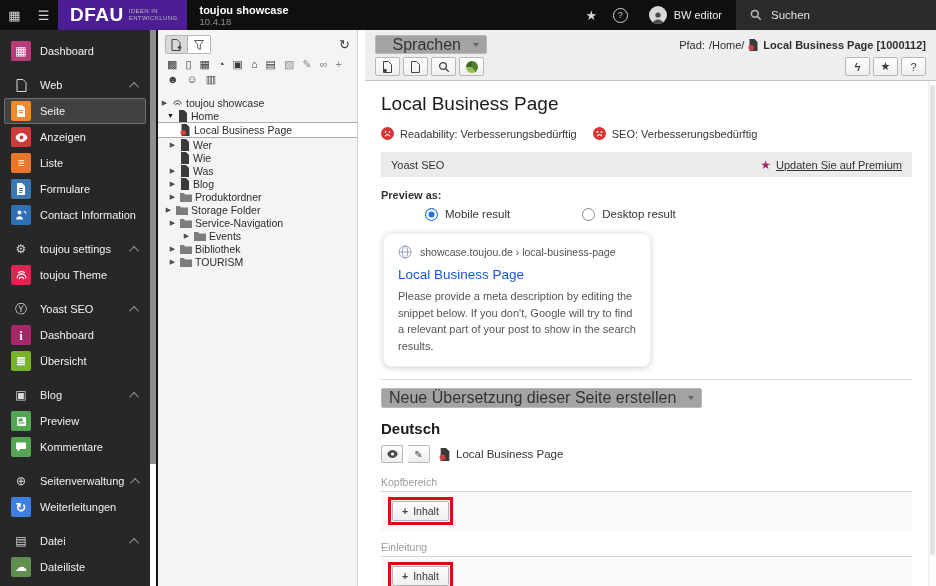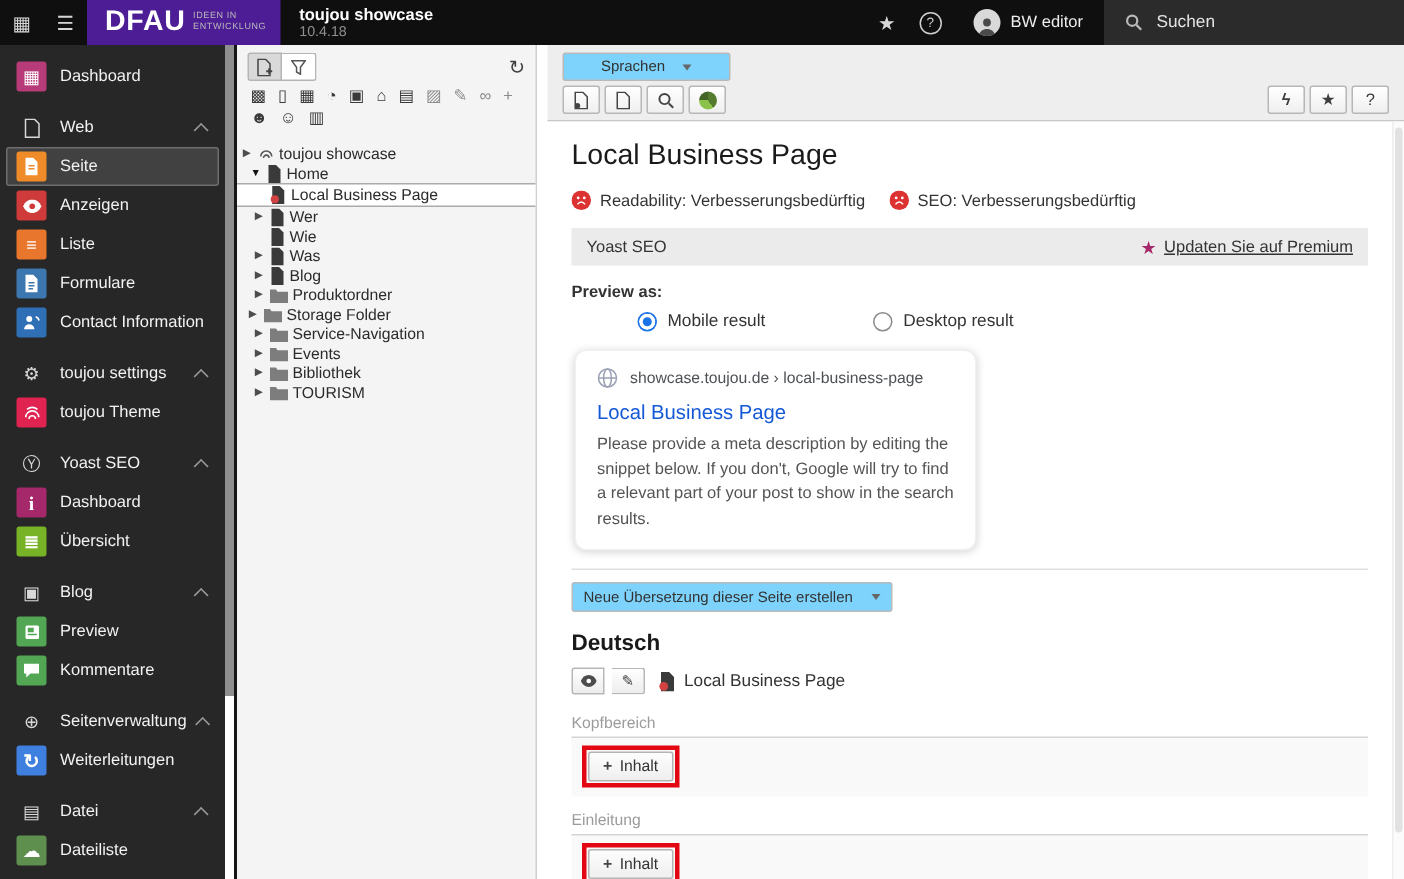--- a/index.html
+++ b/index.html
@@ -55,21 +55,21 @@
   .tr-label { white-space:nowrap; }
   .tree-icon { flex:none; display:flex; }
 
   .gutter { width:7px; background:#fff; flex:none; }
 
   
   .content-col { flex:1; display:flex; flex-direction:column; min-width:0; }
   .docheader { background:#eee; border-bottom:1px solid #c7c7c7; padding:5px 10px 4px; flex:none; }
   .dh-row { display:flex; align-items:center; }
   .dh-row + .dh-row { margin-top:3px; }
-  .dh-select { height:19px; min-width:112px; border:1px solid #b9b9b9; background:#7dd3fc; border-radius:2px; font-size:10px; color:#333; padding:0 7px; display:inline-flex; align-items:center; justify-content:center; gap:12px; cursor:pointer; }
+  .dh-select { height:19px; min-width:112px; border:1px solid #b9b9b9; background:#a3a3a3; border-radius:2px; font-size:16px; color:#333; padding:0 7px; display:inline-flex; align-items:center; justify-content:flex-end; gap:12px; cursor:pointer; }
   .caret-down { width:0; height:0; border-left:3.5px solid transparent; border-right:3.5px solid transparent; border-top:4.5px solid #666; }
   .dh-path { margin-left:auto; font-size:11px; color:#2e2e2e; display:flex; align-items:center; gap:4px; }
   .dh-path b { font-weight:bold; }
   .dh-btn { width:25px; height:19px; border:1px solid #b7b7b7; background:linear-gradient(#fff,#efefef); border-radius:2px; display:flex; align-items:center; justify-content:center; margin-right:3px; font-size:11px; color:#3d3d3d; cursor:pointer; }
   .dh-right { margin-left:auto; display:flex; }
   .yoast-ball { width:12px; height:12px; border-radius:50%; background:conic-gradient(#557b2e 0 40%, #8bc34a 40% 75%, #446326 75% 100%); }
 
   
   .content { flex:1; background:#fff; padding:12px 24px 0 16px; position:relative; font-size:11.5px; color:#333; overflow:hidden; }
   .page-h1 { font-size:19px; font-weight:500; color:#1a1a1a; margin-bottom:12px; }
@@ -451,21 +451,21 @@
         <div class="tree-row" style="padding-left:10px">
           <span class="tr-arrow">▶</span>
           <span class="tree-icon">
               <svg width="12" height="10" viewBox="0 0 12 10">
                 <path d="M0 1h4l1 1.5h7V10H0z" fill="#7d7d7d"></path>
               </svg>
             </span>
           <span class="tr-label">Service-Navigation</span>
         </div>
 
-        <div class="tree-row" style="padding-left:10px">
+        <div class="tree-row" style="padding-left:24px">
           <span class="tr-arrow">▶</span>
           <span class="tree-icon">
               <svg width="12" height="10" viewBox="0 0 12 10">
                 <path d="M0 1h4l1 1.5h7V10H0z" fill="#7d7d7d"></path>
               </svg>
             </span>
           <span class="tr-label">Events</span>
         </div>
 
         <div class="tree-row" style="padding-left:10px">
@@ -493,20 +493,31 @@
 
     <div class="gutter"></div>
 
     <div class="content-col">
 
       <div class="docheader">
         <div class="dh-row">
           <span class="dh-select">
             <span>Sprachen</span>
             <span class="caret-down"></span>
+          </span>
+          <span class="dh-path">
+            <span>Pfad:</span>
+            <span>/Home/</span>
+            <span class="tree-icon">
+              <svg width="11" height="12" viewBox="0 0 11 12">
+                  <path d="M1.5 0h5l3 3v9h-8z" fill="#3a3a3a"></path>
+                  <circle cx="3.2" cy="8.8" r="2.7" fill="#d34242"></circle>
+                </svg>
+            </span>
+            <b>Local Business Page [1000112]</b>
           </span>
         </div>
         <div class="dh-row">
           <span class="dh-btn">
             <svg width="11" height="12" viewBox="0 0 11 12" fill="none" stroke="#444">
                 <path d="M1.5.5h5l3 3v8h-8z"></path>
                 <circle cx="3" cy="9.5" r="1.8" fill="#444" stroke="none"></circle>
               </svg>
           </span>
           <span class="dh-btn">

